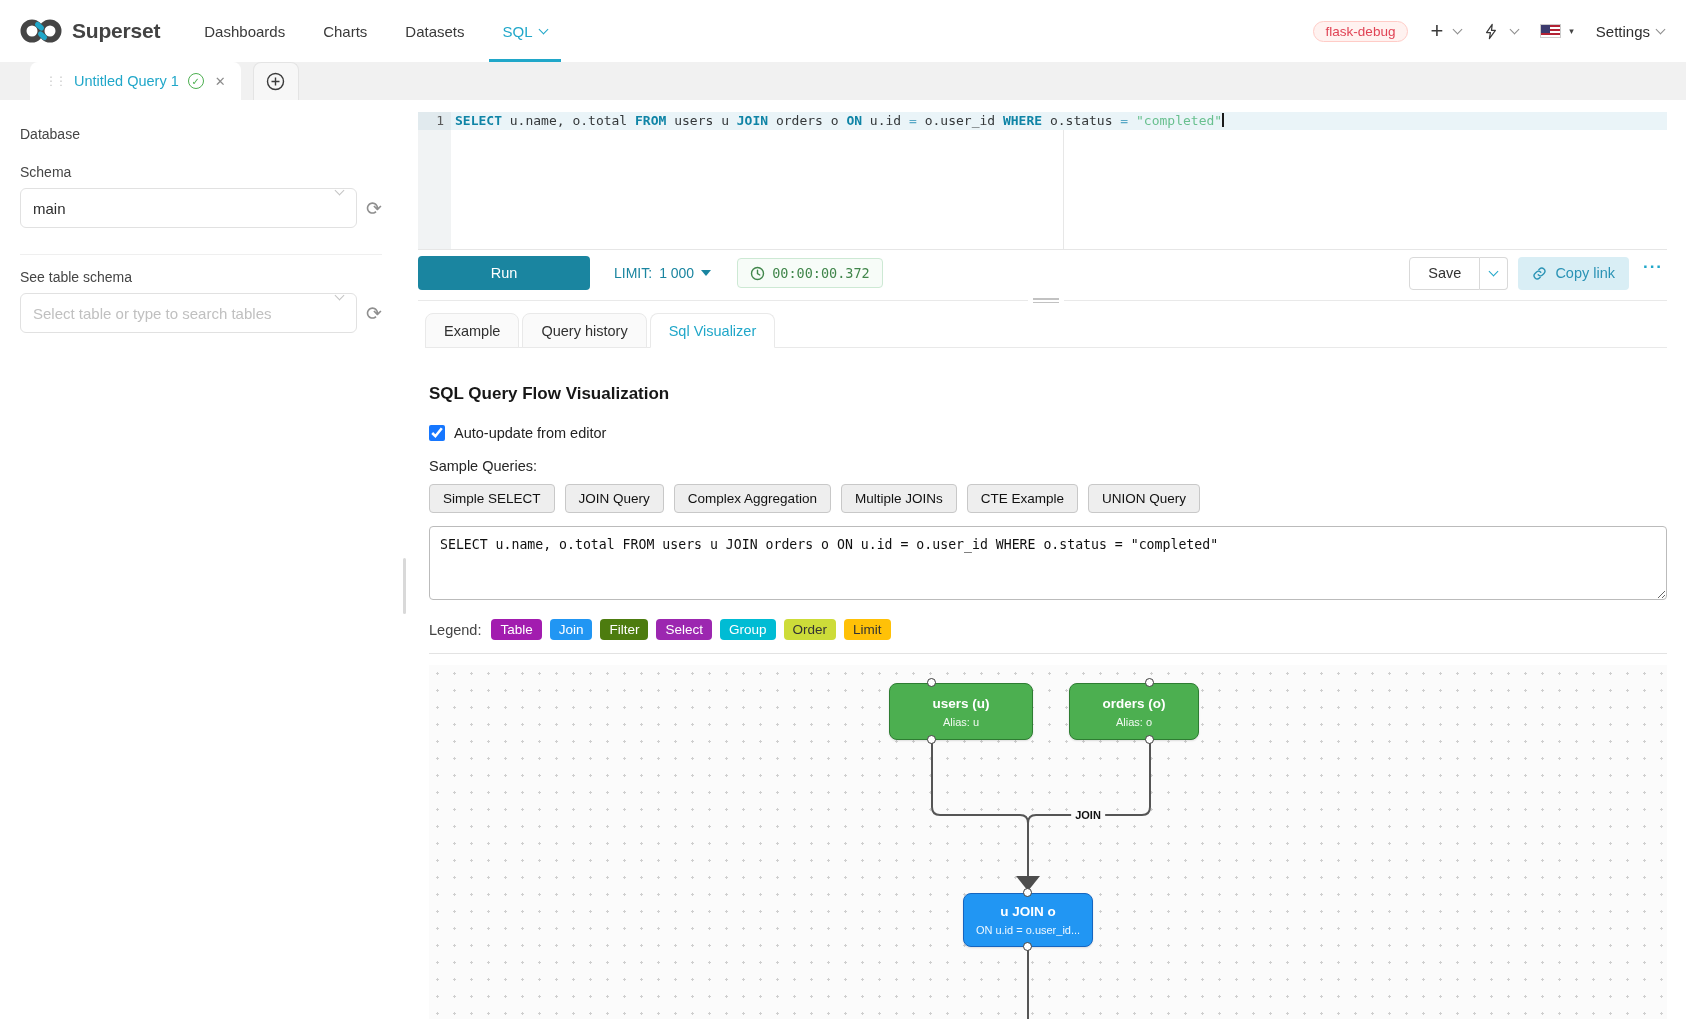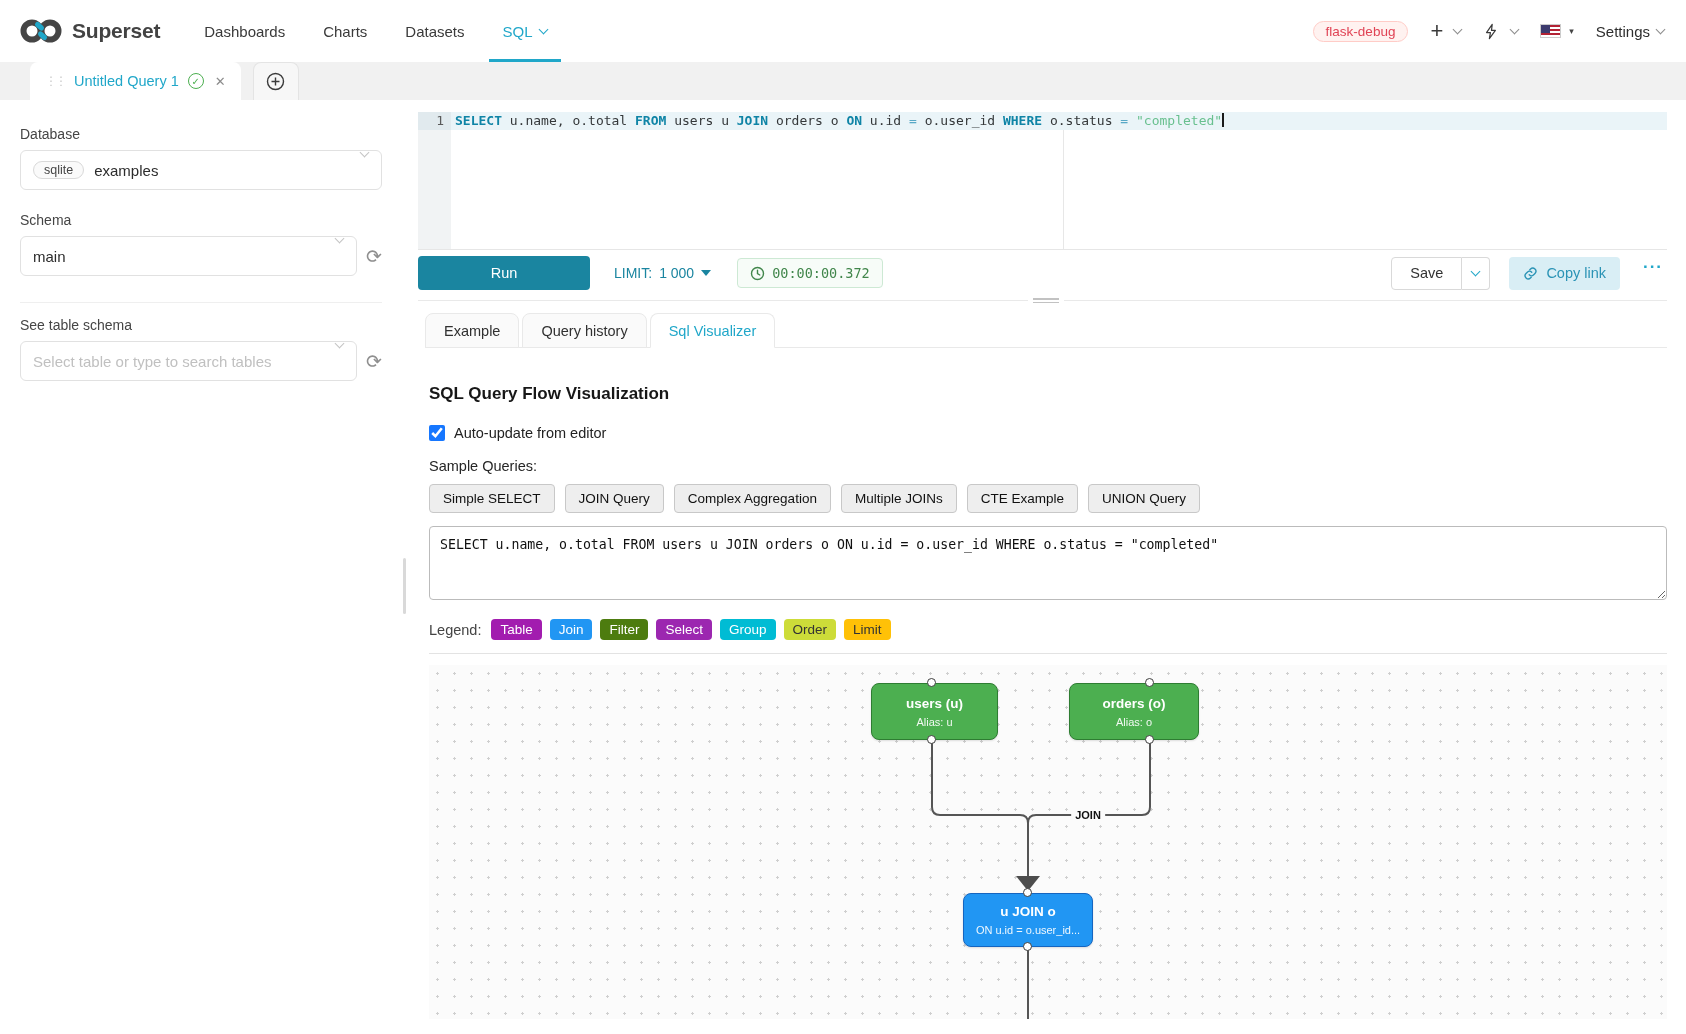--- a/index.html
+++ b/index.html
@@ -59,21 +59,21 @@
   .tok-kw{color:#0f84a6;font-weight:bold;}
   .tok-op{color:#58a8c6;}
   .tok-str{color:#69c08f;}
   .cursor{display:inline-block;width:1.5px;height:14px;background:#1a1a1a;vertical-align:-2px;}
   
   .sql-toolbar{position:absolute;top:155px;left:0;right:19px;height:36px;display:flex;align-items:center;}
   .run-btn{width:172px;height:34px;background:var(--run);color:#fff;border:none;border-radius:4px;font-size:14.5px;cursor:pointer;font-family:inherit;}
   .limit{margin-left:24px;display:flex;align-items:center;gap:7px;color:var(--run);font-size:14px;cursor:pointer;}
   .caret-down{width:0;height:0;border-left:5px solid transparent;border-right:5px solid transparent;border-top:6px solid var(--run);}
   .timer{margin-left:26px;display:flex;align-items:center;gap:7px;height:30px;padding:0 12px;border:1px solid #cde9d4;background:#f7fcf8;border-radius:4px;color:var(--timer-green);font-family:"DejaVu Sans Mono",monospace;font-size:13.5px;}
-  .toolbar-right{margin-left:auto;display:flex;align-items:flex-start;gap:19px;}
+  .toolbar-right{margin-left:auto;display:flex;align-items:flex-start;gap:10px;}
   .save-split{display:flex;}
   .save-main{height:33px;padding:0 18px;border:1px solid #d9d9d9;border-radius:4px 0 0 4px;background:#fff;font-size:14.5px;color:#333;cursor:pointer;font-family:inherit;}
   .save-caret{height:33px;width:28px;border:1px solid #d9d9d9;border-left:none;border-radius:0 4px 4px 0;background:#fff;display:flex;align-items:center;justify-content:center;cursor:pointer;}
   .copy-link{height:33px;padding:0 14px;border:none;border-radius:4px;background:#d9eef5;color:#2a93b5;font-size:14.5px;display:flex;align-items:center;gap:8px;cursor:pointer;font-family:inherit;}
   .more-btn{color:var(--accent);font-size:17px;font-weight:bold;letter-spacing:1px;cursor:pointer;padding:0 4px;}
   .pane-divider{position:absolute;top:200px;left:0;right:19px;height:1px;background:#e9e9e9;}
   .pane-handle{position:absolute;top:194px;left:610px;background:#fff;padding:2px 5px;cursor:row-resize;}
   .pane-handle i{display:block;width:26px;height:1.5px;background:#c2c2c2;margin:2px 0;}
   
   .result-tabs{position:absolute;top:212px;left:7px;right:19px;height:36px;border-bottom:1px solid #e9e9e9;display:flex;align-items:flex-end;}
@@ -92,21 +92,21 @@
   .legend-row{margin-top:15px;display:flex;align-items:center;gap:8px;}
   .legend-label{font-size:14.5px;color:#444;margin-right:2px;}
   .legend-badge{padding:3px 9px;border-radius:4px;font-size:13.5px;}
   .viz-hr{margin-top:13px;height:1px;background:#e3e3e3;}
   
   .flow-canvas{margin-top:11px;position:relative;height:354px;background-color:#fbfbfb;
     background-image:radial-gradient(circle,#cfcfcf 1px,transparent 1.3px);background-size:17px 17px;overflow:hidden;cursor:grab;}
   .flow-node{position:absolute;border-radius:8px;border:1.5px solid;color:#fff;display:flex;flex-direction:column;align-items:center;justify-content:center;gap:5px;cursor:move;box-shadow:0 1px 2px rgba(0,0,0,0.12);}
   .node-title{font-size:13.5px;font-weight:bold;}
   .node-sub{font-size:11px;opacity:0.92;}
-  .n-users{left:442px;top:18px;width:127px;height:57px;}
+  .n-users{left:460px;top:18px;width:144px;height:57px;}
   .n-orders{left:640px;top:18px;width:130px;height:57px;}
   .n-join{left:534px;top:228px;width:130px;height:54px;}
   .handle{position:absolute;width:9px;height:9px;border-radius:50%;background:#fff;border:1.5px solid #3d3d3d;z-index:3;}
   .edges{position:absolute;left:0;top:0;width:100%;height:100%;pointer-events:none;}
   .edge-label{position:absolute;left:659px;top:150px;transform:translate(-50%,-50%);background:#fbfbfb;padding:1px 4px;font-size:11px;font-weight:600;color:#111;}
 </style>
 </head>
 <body>
 
 <div class="navbar">
@@ -163,25 +163,20 @@
       <circle cx="9.5" cy="9.5" r="8" fill="none" stroke="#3a3a3a" stroke-width="1.4"></circle>
       <path d="M9.5 5.5v8M5.5 9.5h8" stroke="#3a3a3a" stroke-width="1.4"></path>
     </svg>
   </div>
 </div>
 
 <div class="main">
 
   <div class="sidebar">
     <div class="field-label">Database</div>
-    <div class="select">
-      <span class="engine-pill">sqlite</span>
-      <span class="sel-value">examples</span>
-      <span class="chev sel-chev"></span>
-    </div>
     <div class="field-label" style="margin-top:22px;">Schema</div>
     <div class="select-row">
       <div class="select">
         <span class="sel-value">main</span>
         <span class="chev sel-chev"></span>
       </div>
       <span class="refresh-icon">⟳</span>
     </div>
     <div class="sb-divider"></div>
     <div class="field-label">See table schema</div>

